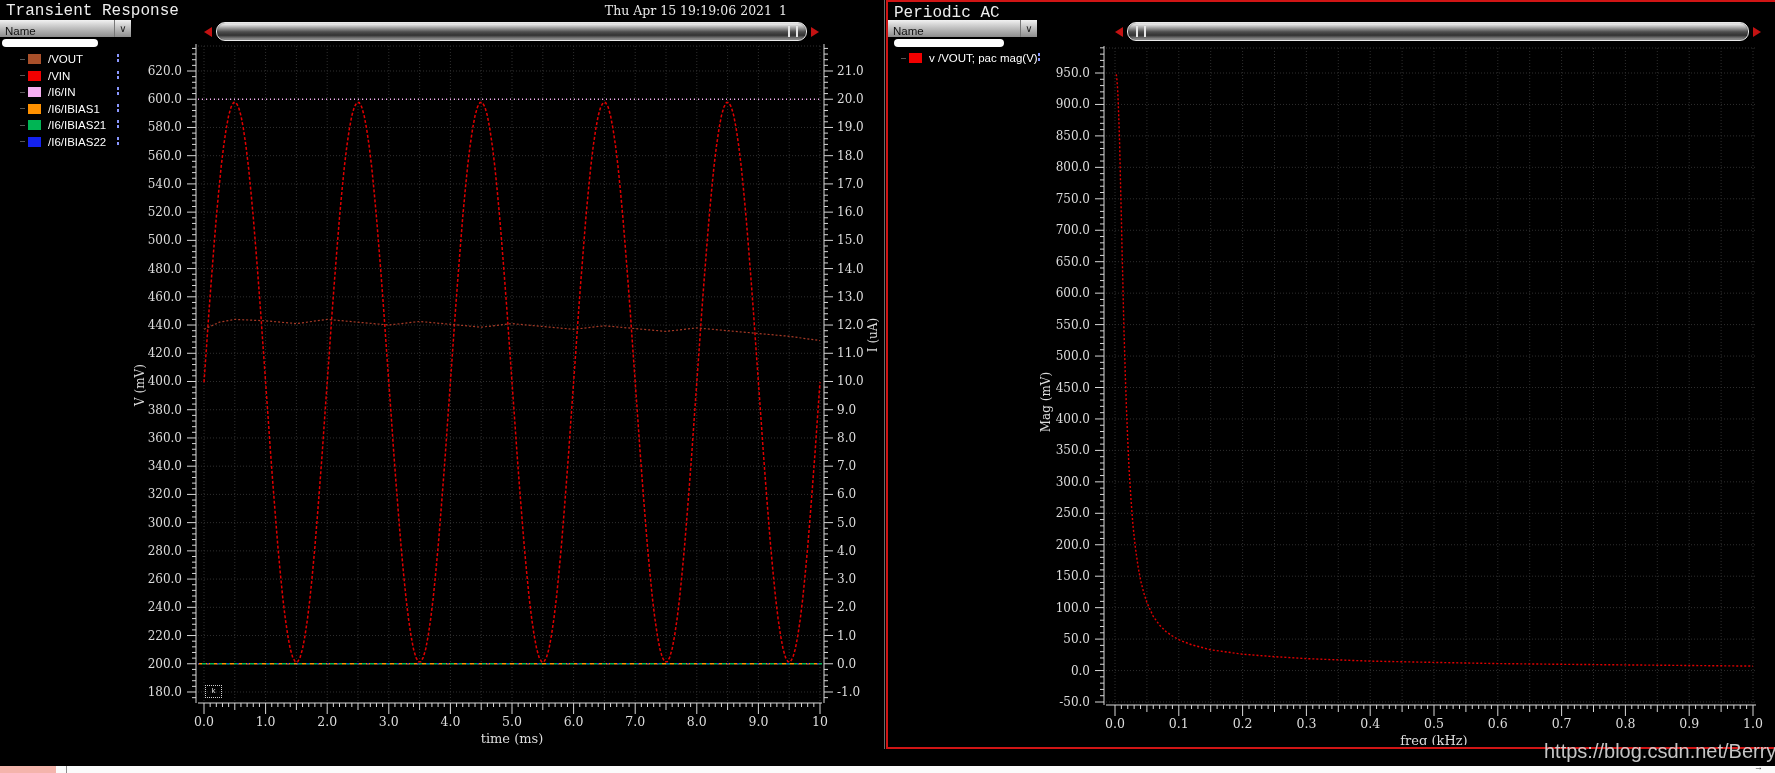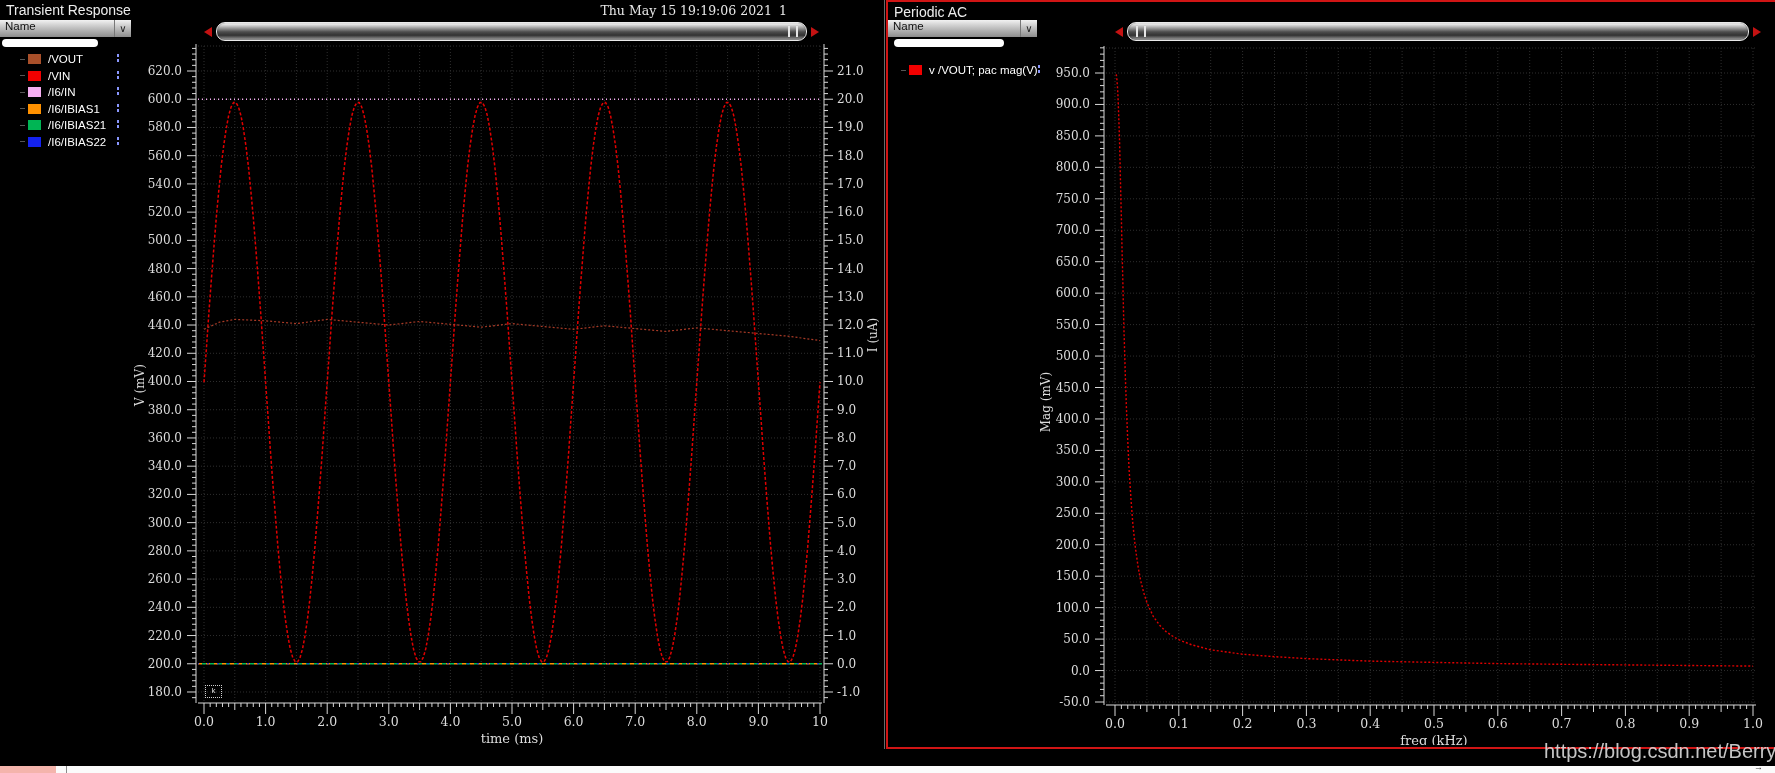--- a/index.html
+++ b/index.html
@@ -1,41 +1,41 @@
 <!DOCTYPE html>
 <html><head>
 <meta charset="utf-8">
 <style>
   html,body{margin:0;padding:0;background:#000;}
   body{width:1775px;height:773px;position:relative;overflow:hidden;
        font-family:"Liberation Sans",sans-serif;-webkit-font-smoothing:none;}
   .window{position:absolute;top:0;height:749px;background:#000;}
   #win-left{left:0;width:884px;border-right:1px solid #6a6a6a;}
   #win-right{left:886px;width:998px;box-sizing:border-box;border:2px solid #d01515;}
-  .win-title{position:absolute;top:2px;left:6px;font-family:Liberation Sans, sans-serif;
-             font-size:14px;color:#ededed;white-space:nowrap;z-index:6;}
+  .win-title{position:absolute;top:2px;left:6px;font-family:Liberation Mono, monospace;
+             font-size:16px;color:#ededed;white-space:nowrap;z-index:6;}
   .timestamp{position:absolute;top:3px;right:112px;font-family:"DejaVu Serif",serif;
              font-size:12.5px;color:#e8e8e8;z-index:6;}
   .win-num{position:absolute;top:3px;font-family:"DejaVu Serif",serif;font-size:12.5px;color:#e8e8e8;z-index:6;}
   #win-left .win-num{right:97px;}
   #win-right .win-num{right:6px;top:1px;}
-  .side-head{position:absolute;display:flex;align-items:flex-start;height:17px;
+  .side-head{position:absolute;display:flex;align-items:flex-end;height:17px;
              background:linear-gradient(180deg,#f2f2f2 0%,#c2c2c2 45%,#8d8d8d 100%);
              color:#111;font-size:11.5px;padding-left:5px;box-sizing:border-box;z-index:6;}
   #win-left .side-head{top:20px;left:0;width:131px;}
   #win-right .side-head{top:18px;left:0;width:149px;}
   .side-head .spacer{flex:1;}
   .vbox{width:16px;height:100%;border-left:1px solid #777;display:flex;align-items:center;
         justify-content:center;font-size:10px;color:#222;}
   .slider{position:absolute;height:8px;background:#fff;border-radius:4px;z-index:6;}
   #win-left .slider{top:39px;left:2px;width:96px;}
   #win-right .slider{top:37px;left:6px;width:110px;}
   .signal-list{position:absolute;left:0;z-index:6;}
   #win-left .signal-list{top:51px;width:131px;}
-  #win-right .signal-list{top:60px;width:149px;}
+  #win-right .signal-list{top:48px;width:149px;}
   .sig-row{display:flex;align-items:center;height:16.5px;padding-left:20px;color:#fff;font-size:11.5px;white-space:nowrap;}
   #win-right .sig-row{padding-left:13px;}
   .tree-dot{width:5px;height:1px;background:#555;margin-right:3px;flex:0 0 auto;}
   .swatch{width:13px;height:10px;margin-right:7px;flex:0 0 auto;}
   .row-marker{margin-left:auto;margin-right:12px;width:2px;height:10px;flex:0 0 auto;
               background:repeating-linear-gradient(180deg,#8a97ff 0 3px,transparent 3px 5px);}
   .scrollbar{position:absolute;height:19px;display:flex;align-items:center;z-index:7;}
   #sb-left{top:22px;left:204px;width:615px;}
   #sb-right{top:20px;left:227px;width:646px;}
   .sb-arr{width:0;height:0;border-top:5px solid transparent;border-bottom:5px solid transparent;flex:0 0 auto;}
@@ -64,21 +64,21 @@
   #bottom-strip{position:absolute;left:0;top:766px;width:1775px;height:7px;background:#fbfbfb;z-index:8;}
   #strip-pink{position:absolute;left:0;top:0;width:56px;height:7px;background:#f4b4ac;}
   #strip-line{position:absolute;left:66px;top:0;width:1px;height:7px;background:#8a8a8a;}
   #corner-glyph{position:absolute;left:1754px;top:762px;font-size:9px;color:#3a3a3a;z-index:10;}
 </style>
 </head>
 <body>
 
 <div class="window" id="win-left">
   <div class="win-title">Transient Response</div>
-  <div class="timestamp">Thu May 15 19:19:06 2021</div>
+  <div class="timestamp">Thu Apr 15 19:19:06 2021</div>
   <div class="win-num">1</div>
 
   <div class="side-head">
     <span>Name</span>
     <span class="spacer"></span>
     <span class="vbox">∨</span>
   </div>
   <div class="slider"></div>
   <div class="signal-list" id="signal-list-left">
       <div class="sig-row">

